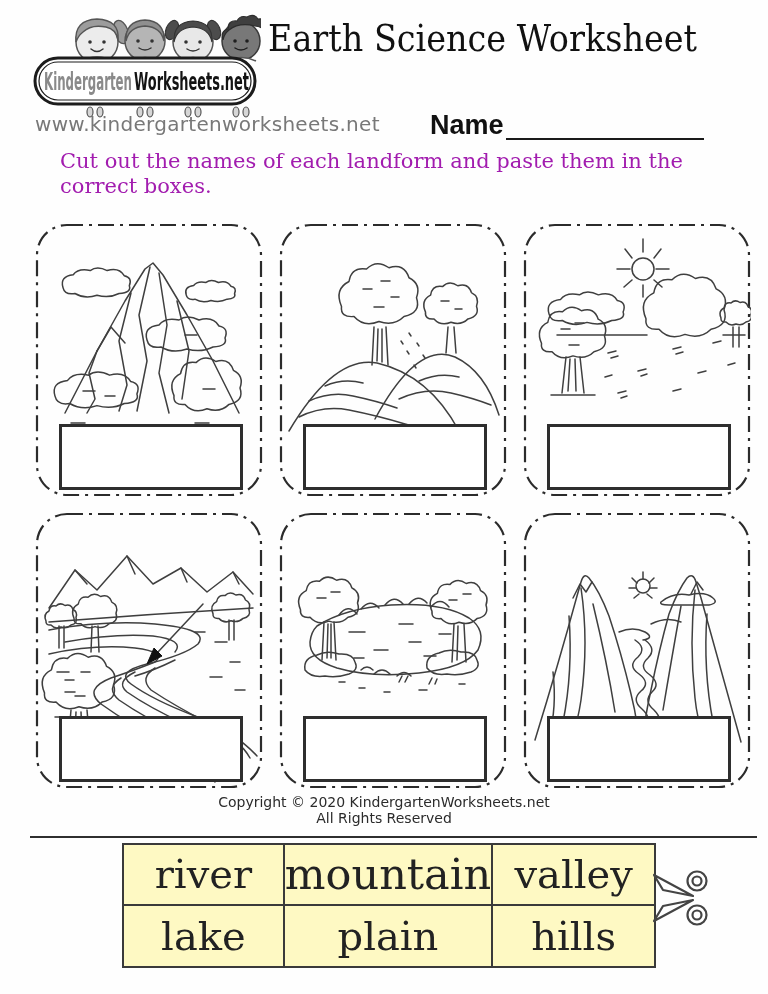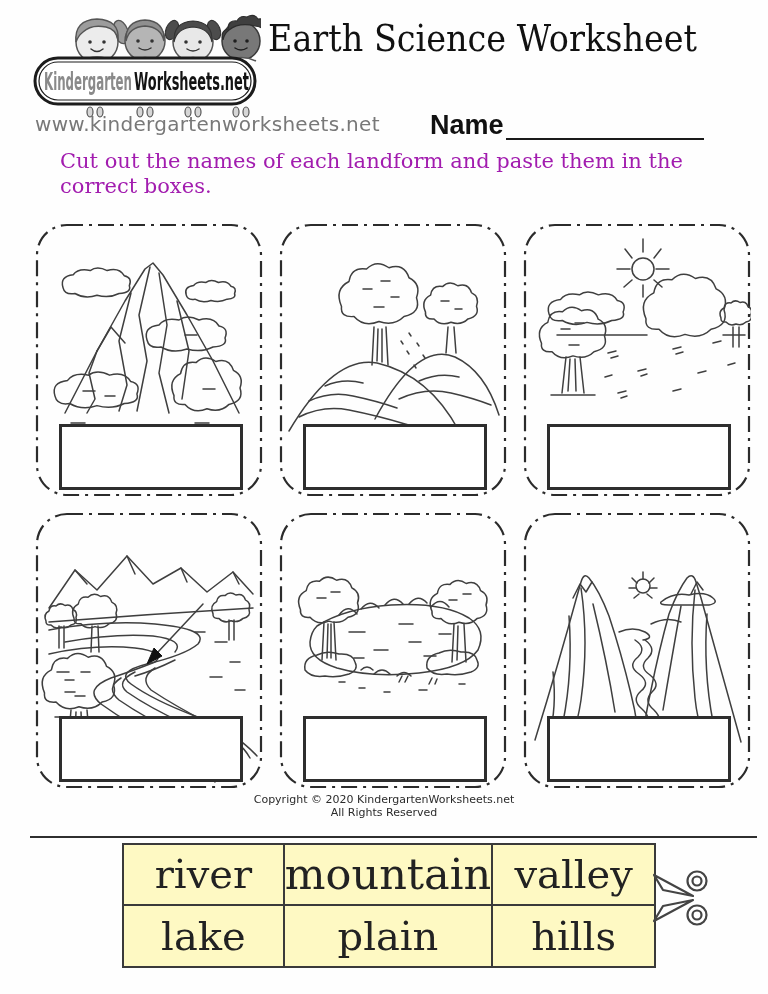--- a/index.html
+++ b/index.html
@@ -26,21 +26,21 @@
   .card{position:relative;width:228px;}
   .card svg.art{position:absolute;left:0;top:0;}
   .art path,.art circle,.art ellipse,.art line{stroke:#3f3f3f;fill:none;stroke-width:1.5;
         stroke-linecap:round;stroke-linejoin:round;}
   .art .border{stroke:#2b2b2b;stroke-width:2.2;fill:none;}
   .answer-box{position:absolute;left:24px;bottom:7px;width:178px;height:60px;
               border:3px solid #2e2e2e;background:#fff;}
 
   
   .copyright{position:absolute;left:0;top:794px;width:768px;text-align:center;
-             font-size:11px;line-height:1.16;color:#2b2b2b;}
+             font-size:14px;line-height:1.16;color:#2b2b2b;}
   .divider{position:absolute;left:30px;top:836px;width:727px;border-top:2.5px solid #2f2f2f;}
   .word-bank{position:absolute;left:122px;top:843px;width:530px;height:121px;
              border:2.5px solid #3a3a3a;display:grid;grid-template-columns:1fr 1fr 1fr;
              grid-auto-rows:1fr;background:#fef9c3;}
   .wb-cell{display:flex;align-items:center;justify-content:center;
            font-family:"DejaVu Serif",serif;font-size:40px;color:#222;}
   .wb-cell:nth-child(1),.wb-cell:nth-child(2),.wb-cell:nth-child(4),.wb-cell:nth-child(5){border-right:2px solid #3a3a3a;}
   .wb-cell:nth-child(1),.wb-cell:nth-child(2),.wb-cell:nth-child(3){border-bottom:2px solid #3a3a3a;}
   .wb-cell.small{font-size:43px;}
   .scissors-svg{position:absolute;left:647px;top:866px;}

